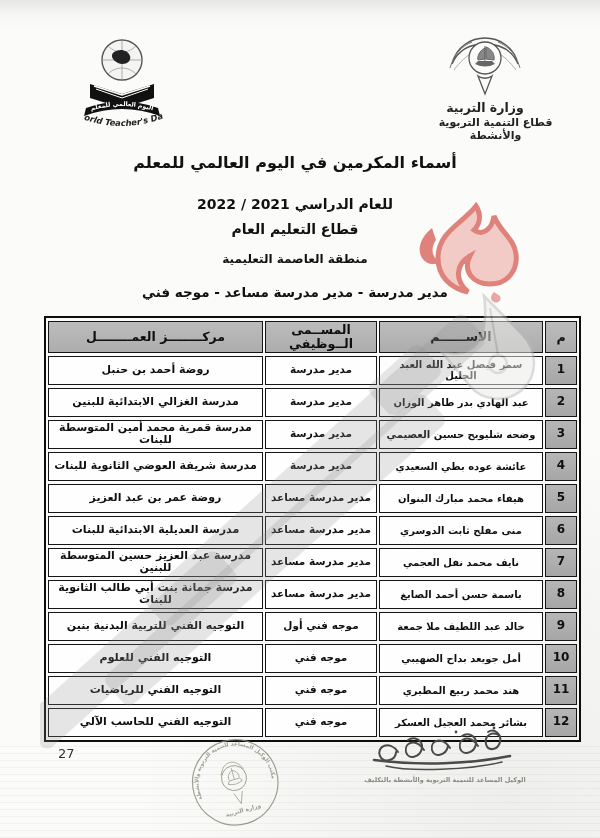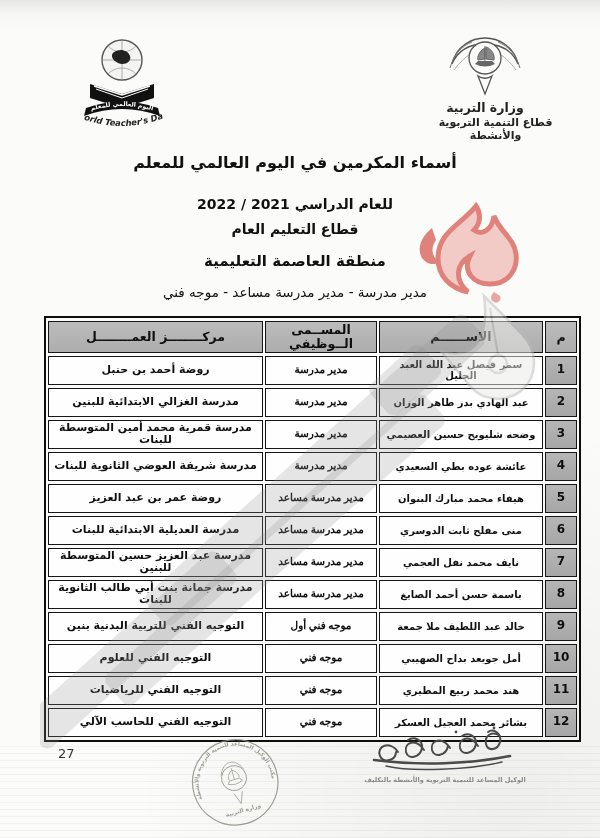--- a/index.html
+++ b/index.html
@@ -26,22 +26,22 @@
   .logo-left{position:absolute;left:72px;top:32px;width:100px;height:100px;z-index:3;}
   .logo-right{position:absolute;left:395px;top:34px;width:180px;height:105px;z-index:3;text-align:center;}
   .ministry-emblem{display:block;margin:0 auto;}
   .ministry-line1{font-size:12.5px;font-weight:bold;color:#222;margin-top:2px;}
   .ministry-line2{font-size:11px;font-weight:bold;color:#222;margin-top:1px;margin-left:21px;}
   
   .titles{position:absolute;left:0;right:0;top:0;z-index:4;text-align:center;direction:rtl;}
   .t1{position:absolute;top:153px;left:0;right:10px;font-size:16px;font-weight:bold;letter-spacing:-0.2px;}
   .t2{position:absolute;top:188px;left:0;right:10px;font-size:14px;font-weight:bold;margin-top:8px;}
   .t3{position:absolute;top:221px;left:0;right:10px;font-size:14px;font-weight:bold;letter-spacing:0.5px;}
-  .t4{position:absolute;top:252px;left:0;right:10px;font-size:15px;font-weight:bold;letter-spacing:0.5px;}
-  .t5{position:absolute;top:284px;left:0;right:10px;font-size:13.5px;font-weight:normal;}
+  .t4{position:absolute;top:252px;left:0;right:10px;font-size:12px;font-weight:bold;letter-spacing:0.5px;}
+  .t5{position:absolute;top:284px;left:0;right:10px;font-size:13.5px;font-weight:bold;}
   
   .wm-flame{position:absolute;left:398px;top:200px;z-index:5;pointer-events:none;}
   .wm-bars{
     position:absolute;left:40px;top:300px;width:560px;height:480px;z-index:5;
     pointer-events:none;overflow:hidden;
   }
   .wm-bars .bar{position:absolute;background:#8f8f8f;opacity:0.22;border-radius:8px;transform:rotate(-42deg);}
   .b1{width:430px;height:40px;left:60px;top:150px;}
   .b2{width:430px;height:40px;left:20px;top:230px;}
   .b3{width:260px;height:40px;left:-40px;top:330px;}
@@ -62,21 +62,21 @@
     line-height:1.1;
     overflow:hidden;
   }
   table.honor th{
     height:26px;font-size:12.5px;
     background:linear-gradient(180deg,#bcbcbc,#adadad);
   }
   table.honor td{height:29px;background:#fefefe;}
   td.c-num{background:linear-gradient(180deg,#b6b6b6,#a6a6a6) !important;font-size:12px;}
   td.c-name{font-size:10px;}
-  td.c-job{font-size:10.5px;letter-spacing:-0.3px;font-family:Liberation Serif, serif;}
+  td.c-job{font-size:10.5px;letter-spacing:-0.3px;}
   td.c-work{font-size:11px;}
   col.w-num{width:32px;}
   col.w-name{width:164px;}
   col.w-job{width:112px;}
   col.w-work{width:215px;}
   
   .page-number{position:absolute;left:58px;top:746px;z-index:4;font-size:13px;color:#333;direction:ltr;}
   .stamp{position:absolute;left:175px;top:735px;z-index:6;transform:rotate(-16deg);opacity:0.85;}
   .signature{position:absolute;left:345px;top:726px;width:200px;z-index:6;text-align:center;}
   .signature-caption{

